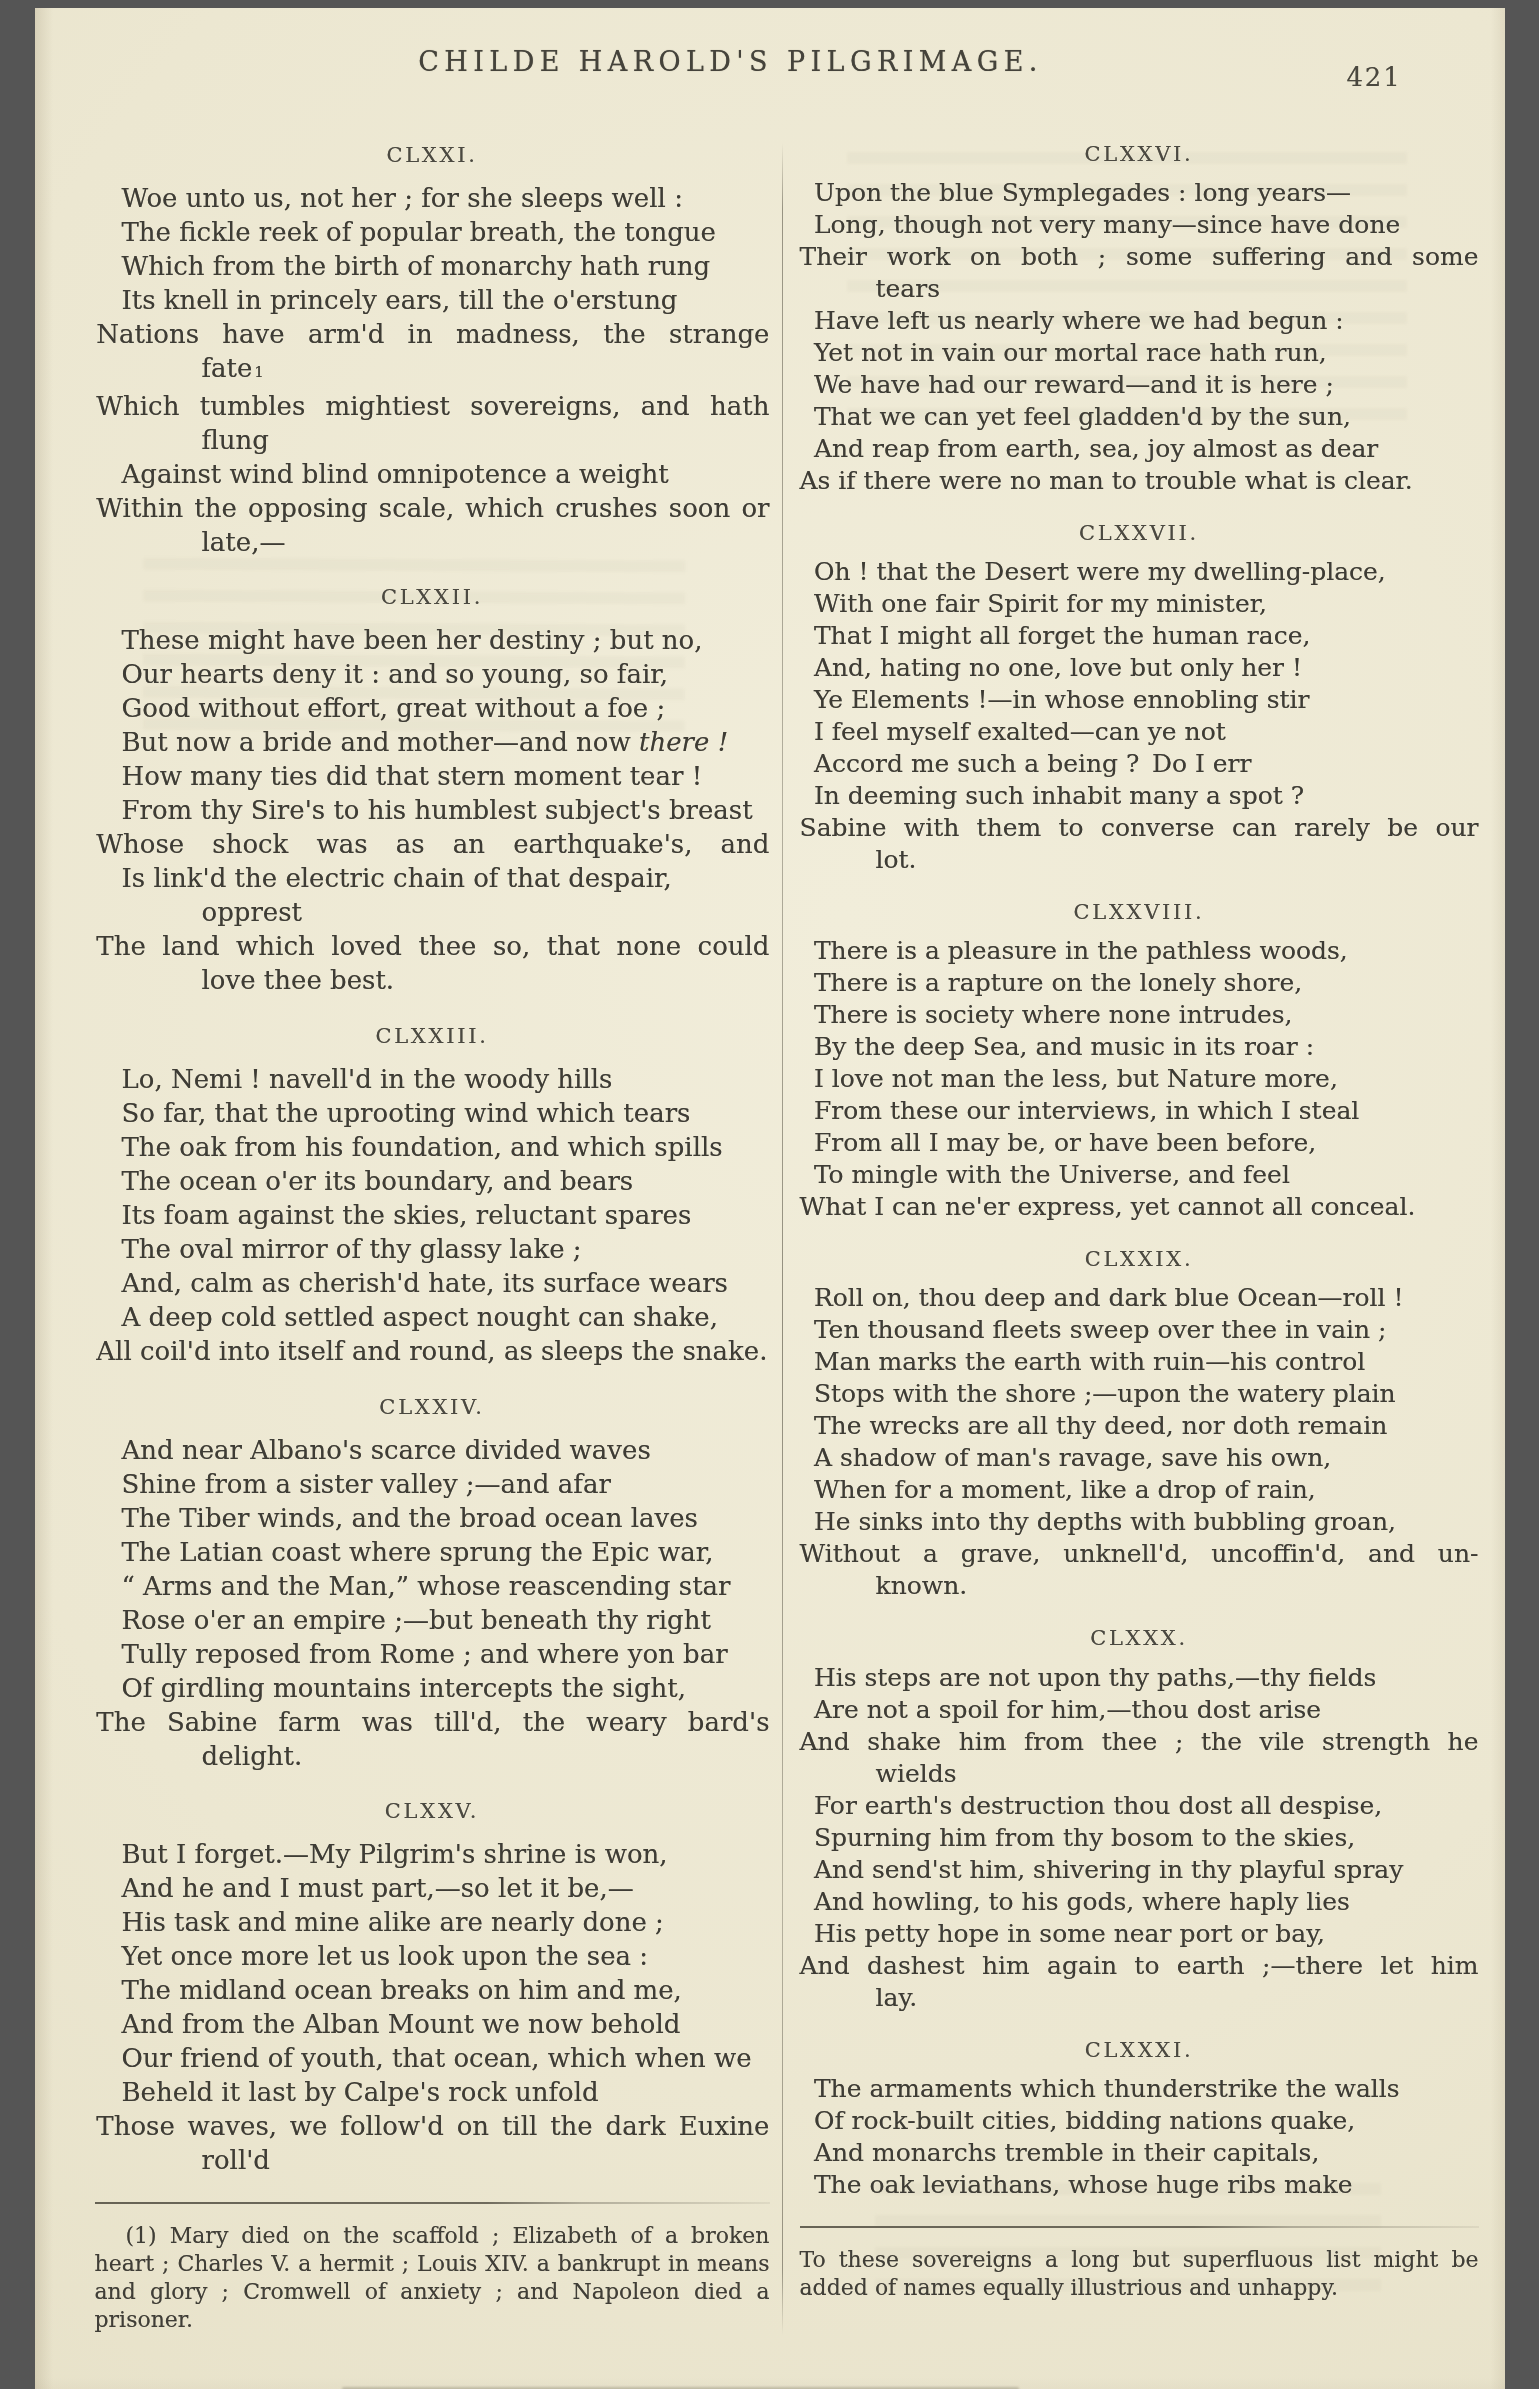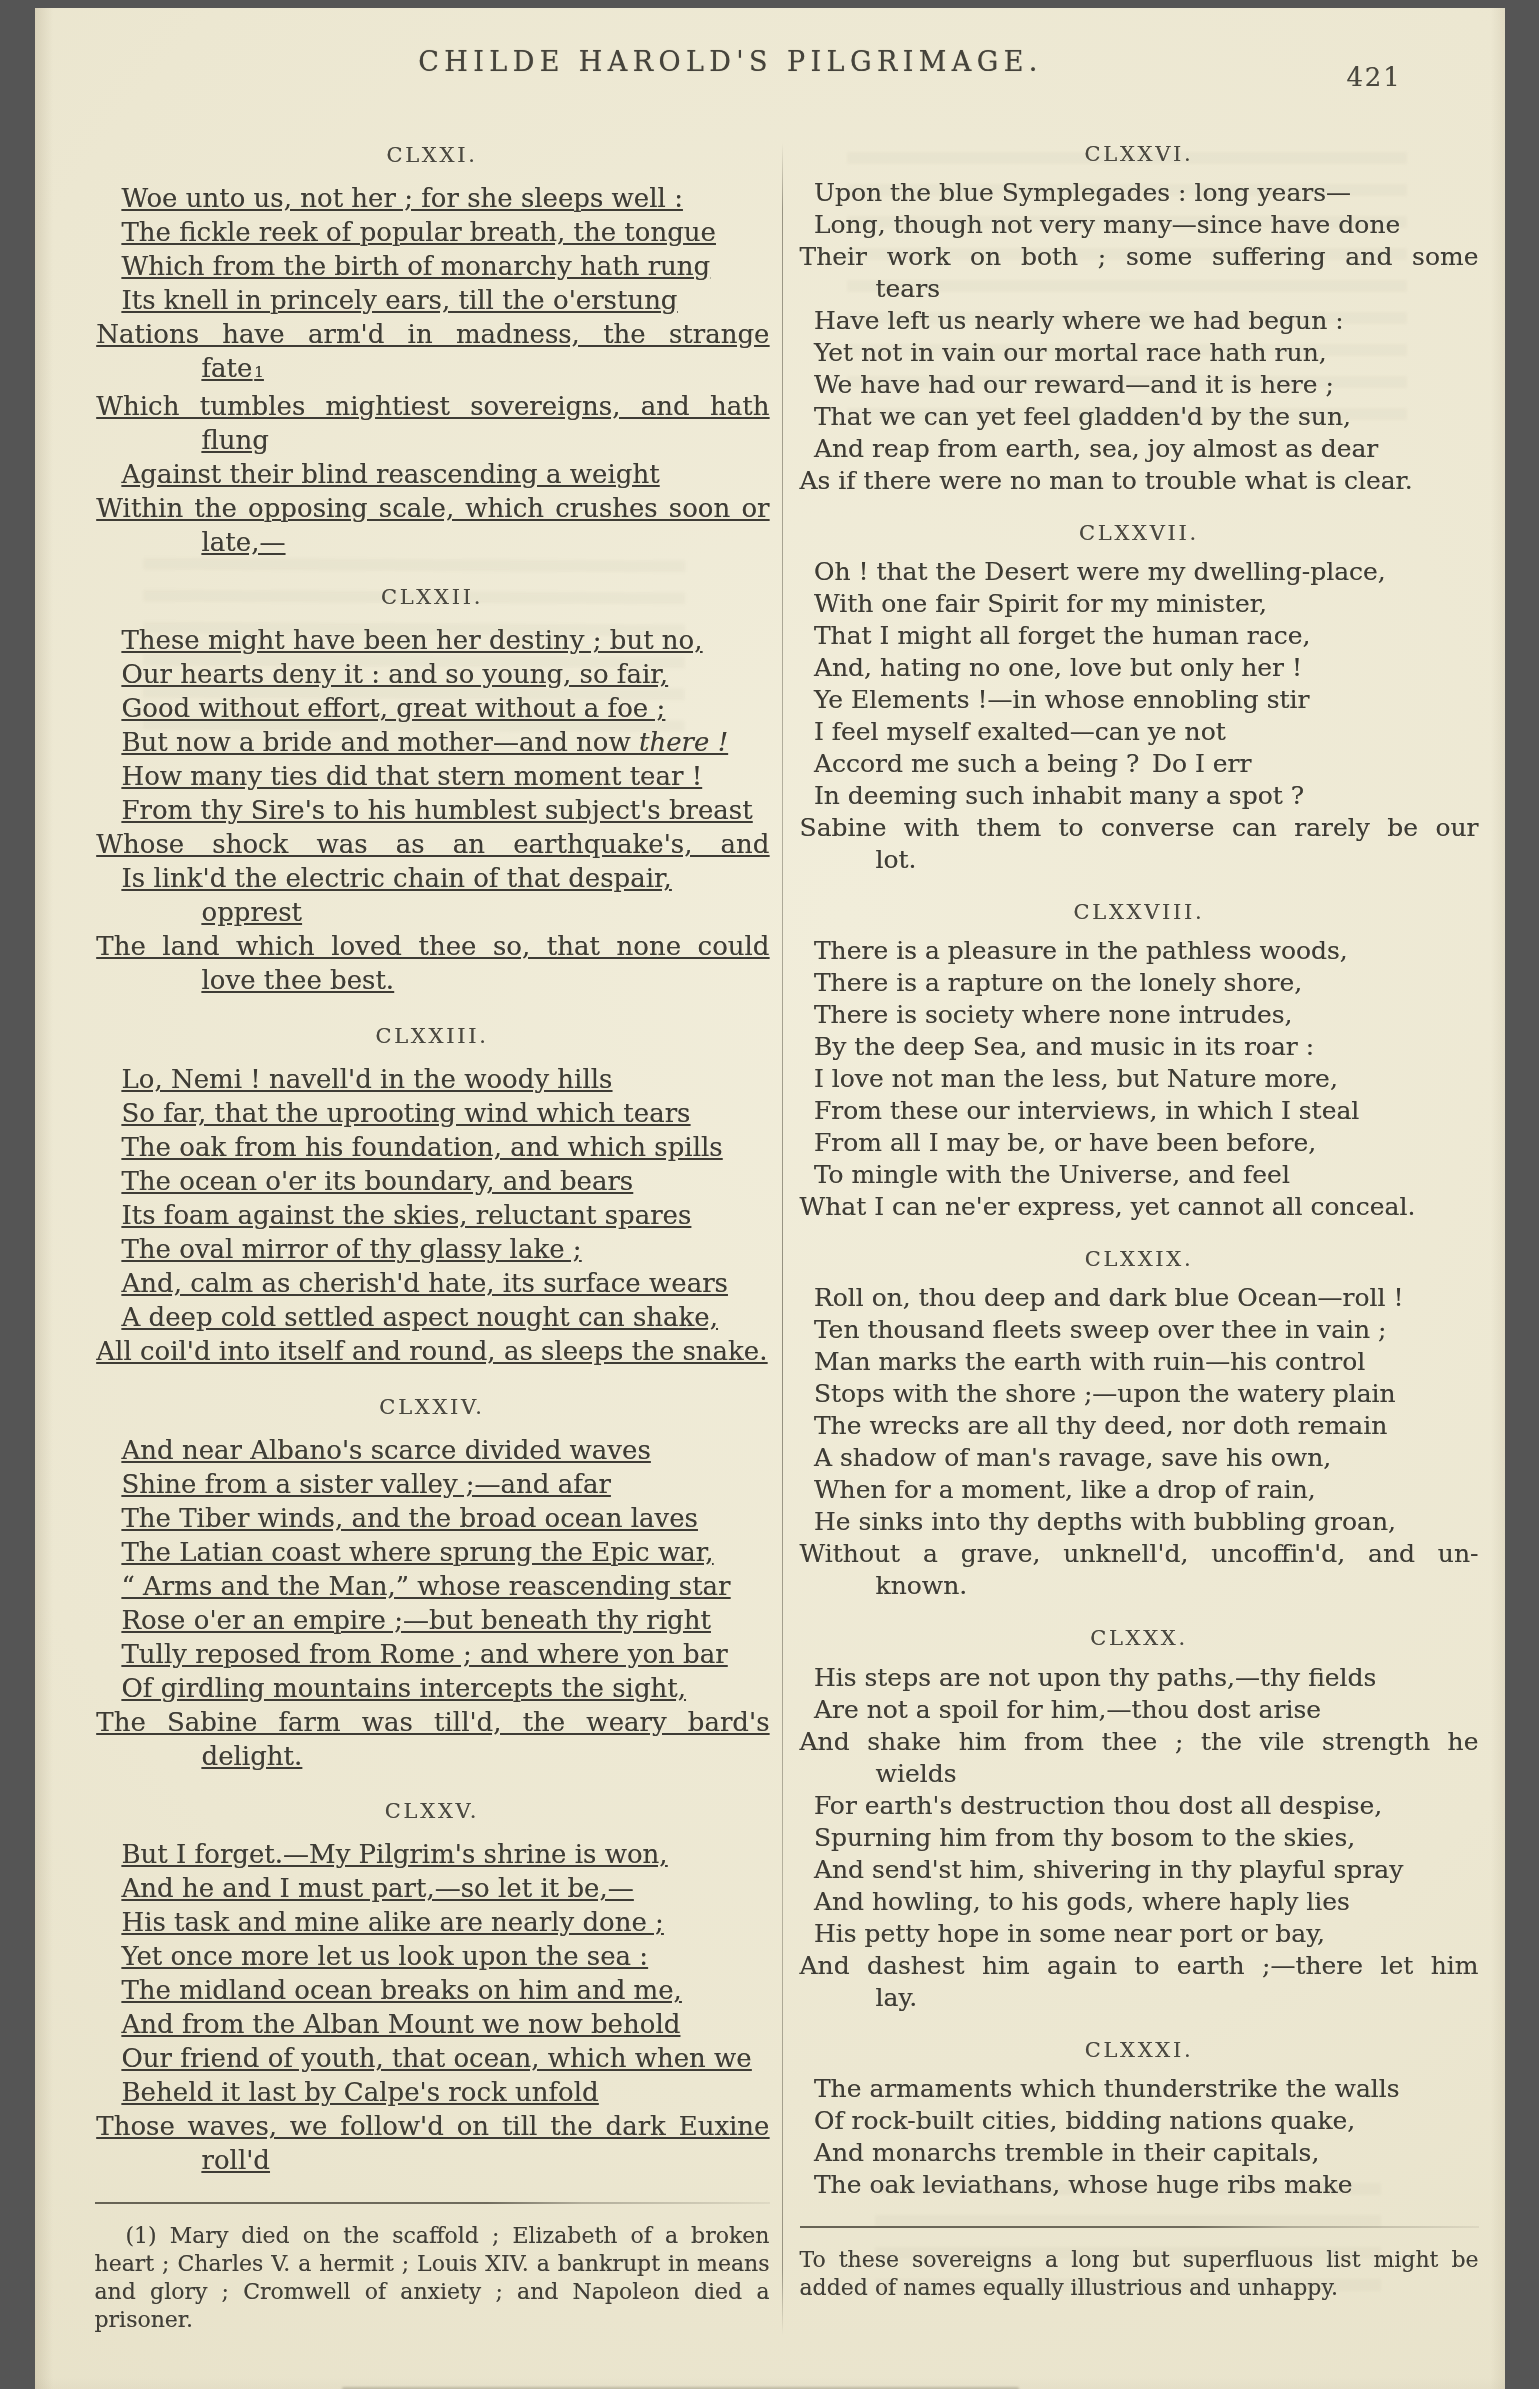--- a/index.html
+++ b/index.html
@@ -48,21 +48,21 @@
     font-size:21px;letter-spacing:2.7px;color:#4b4941;
     text-shadow:0 0 0.6px rgba(62,58,48,.55);
   }
   .left  .stanza-num{margin:21.7px 0 9px;line-height:34px;}
   .right .stanza-num{margin:20px 0 7.2px;line-height:32px;}
   .stanza:first-child .stanza-num{margin-top:3.6px;}
   .line{
     white-space:nowrap;
     text-shadow:0 0 0.6px rgba(62,60,53,.55);
   }
-  .left  .line{font-size:26px;line-height:34px;padding-left:27px;text-decoration:underline;}
+  .left  .line{font-size:26px;line-height:34px;padding-left:27px;}
   .right .line{font-size:25px;line-height:32px;padding-left:14.4px;}
   .left  .line.cont{padding-left:107px;}
   .right .line.cont{padding-left:76px;}
   .left  .line.out{padding-left:1.8px;}
   .right .line.out{padding-left:0;}
   .line.j{white-space:normal;text-align:justify;text-align-last:justify;}
   .left  .line.j{padding-left:1.8px;}
   .right .line.j{padding-left:0;}
   .fnmark{font-size:.58em;vertical-align:0;margin-left:1.8px;}
   
@@ -112,21 +112,21 @@
           <div class="stanza">
             <div class="stanza-num">CLXXI.</div>
             <div class="line">Woe unto us, not her ; for she sleeps well :</div>
             <div class="line">The fickle reek of popular breath, the tongue</div>
             <div class="line">Which from the birth of monarchy hath rung</div>
             <div class="line">Its knell in princely ears, till the o'erstung</div>
             <div class="line j">Nations have arm'd in madness, the strange</div>
             <div class="line cont">fate<span class="fnmark">1</span></div>
             <div class="line j">Which tumbles mightiest sovereigns, and hath</div>
             <div class="line cont">flung</div>
-            <div class="line">Against their blind reascending a weight</div>
+            <div class="line">Against wind blind omnipotence a weight</div>
             <div class="line j">Within the opposing scale, which crushes soon or</div>
             <div class="line cont">late,—</div>
           </div>
           <div class="stanza">
             <div class="stanza-num">CLXXII.</div>
             <div class="line">These might have been her destiny ; but no,</div>
             <div class="line">Our hearts deny it : and so young, so fair,</div>
             <div class="line">Good without effort, great without a foe ;</div>
             <div class="line">But now a bride and mother—and now <i>there !</i></div>
             <div class="line">How many ties did that stern moment tear !</div>

